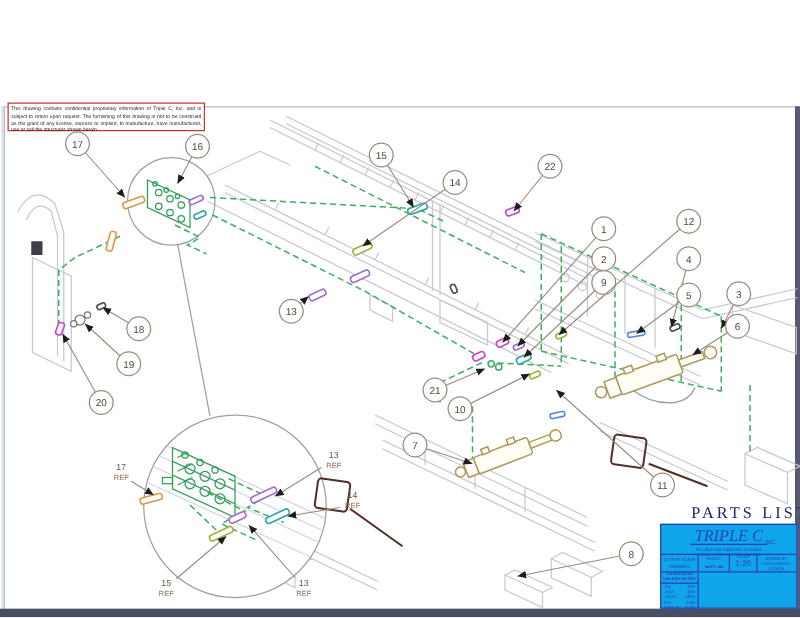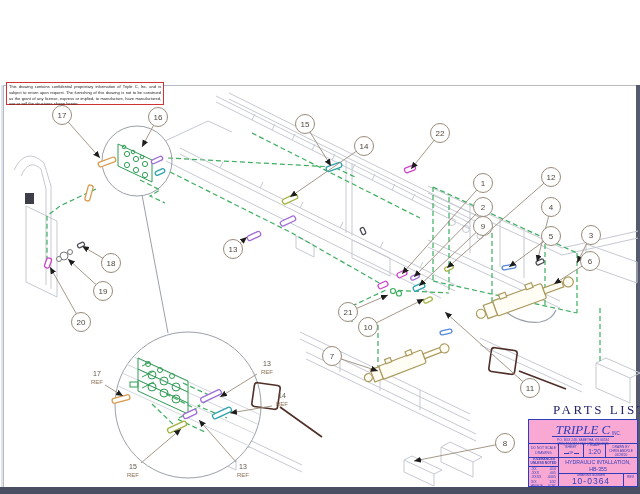--- a/index.html
+++ b/index.html
@@ -12,21 +12,21 @@
   #bottombar{position:absolute;left:0;top:487px;width:640px;height:7px;background:#4a4e62;}
   svg{position:absolute;left:0;top:0;}
   
   #notice{position:absolute;left:6px;top:82px;width:152px;height:19px;border:1px solid #cf3333;
           font-size:4px;line-height:1.45;color:#1c1c1c;padding:1px 2px;text-align:justify;background:#fff;}
   
   #partslist{position:absolute;left:553px;top:402px;font-family:"Liberation Serif",serif;
              font-size:13px;letter-spacing:2.5px;color:#23236e;white-space:nowrap;}
   
   #tb{position:absolute;left:528px;top:419px;width:108px;height:66px;border:1px solid #2e3eb8;
-      color:#2e3eb8;background:#f9a8d4;}
+      color:#2e3eb8;background:#0ea5e9;}
   .tb-logo{height:23px;border-bottom:1px solid #2e3eb8;text-align:center;position:relative;}
   .tb-company{font-family:"Liberation Serif",serif;font-style:italic;font-size:13px;line-height:12px;
               display:inline-block;border-bottom:1px solid #2e3eb8;padding:0 4px;}
   .tb-inc{position:absolute;right:16px;top:11px;font-size:4.5px;}
   .tb-addr{font-size:3.2px;line-height:1.25;}
   .tb-mid{height:13px;display:flex;border-bottom:1px solid #2e3eb8;}
   .tb-mid>div{border-right:1px solid #2e3eb8;text-align:center;overflow:hidden;}
   .tb-mid>div:last-child{border-right:none;}
   .c1{width:29px;font-size:3.4px;line-height:1.5;padding-top:2px;}
   .c2{width:24px;font-size:3.6px;line-height:1.4;padding-top:1px;}
@@ -469,29 +469,16 @@
           </div>
         <div class="tol-row">
             <span>X/X</span>
             <span>1/32</span>
           </div>
         <div class="tol-row">
             <span>ANGLE</span>
             <span>0°30'</span>
           </div>
       </div>
-      <div class="tb-right">
-        <div class="tb-title">
-          <div>HYDRAULIC INTALLATION,</div>
-          <div>HB-355</div>
-        </div>
-        <div class="tb-num">
-          <div class="tb-num-main">
-            <div class="tb-num-lbl">DRAWING NUMBER</div>
-            <div class="tb-num-val">10-0364</div>
-          </div>
-          <div class="tb-rev">REV</div>
-        </div>
-      </div>
     </div>
   </div>
 
 </div>
 
 </body></html>

